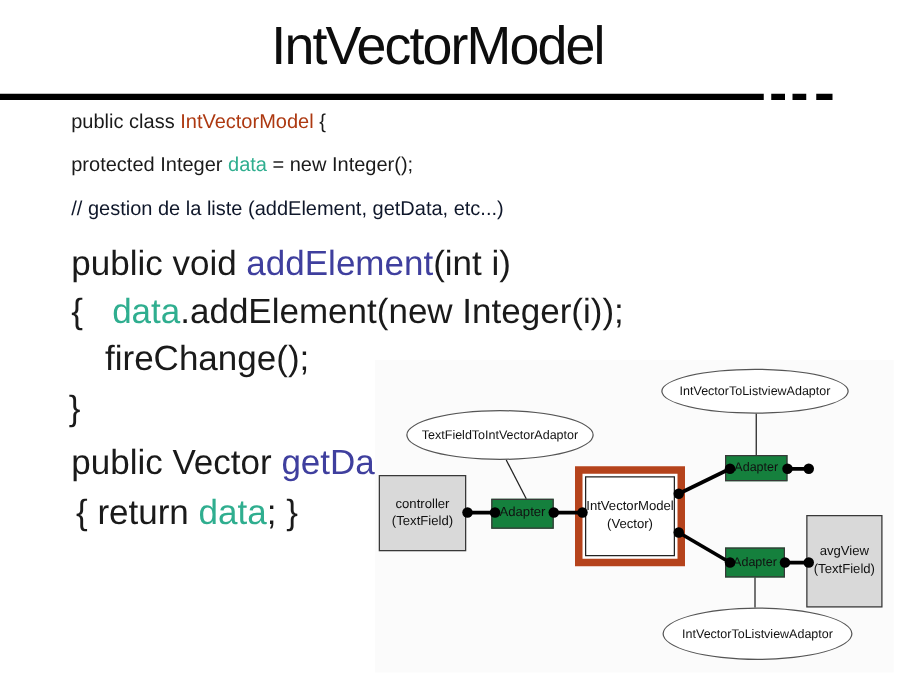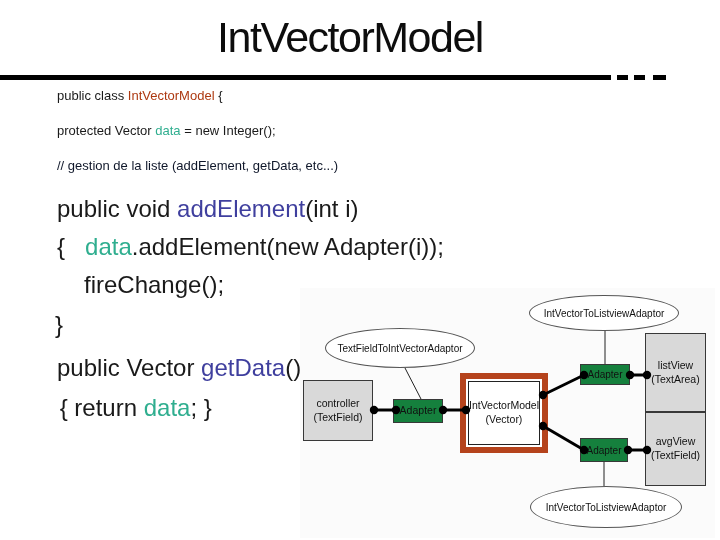--- a/index.html
+++ b/index.html
@@ -14,22 +14,22 @@
 
   
   .rule{position:absolute;left:0;top:75px;width:611px;height:5px;background:#000;}
   .dash{position:absolute;top:75px;height:5px;background:#000;}
   .dash.d1{left:617px;width:11px;}
   .dash.d2{left:634px;width:11px;}
   .dash.d3{left:653px;width:13px;}
 
   
   .code-line{position:absolute;white-space:pre;line-height:1.15;}
-  .sm{font-size:13px;text-align:center;}
-  .lg{font-size:24px;}
+  .sm{font-size:16px;text-align:center;}
+  .lg{font-size:28px;}
   .tok-k{color:#1a1a1a;}
   .tok-cls{color:#ad3911;}
   .tok-field{color:#2fae8f;}
   .tok-method{color:#3f3f9e;}
   .tok-comment{color:#0f172a;}
 
   
   .diagram{position:absolute;left:300px;top:288px;width:415px;height:250px;background:#fbfbfb;}
   .dnode{position:absolute;box-sizing:border-box;border:1px solid #383838;
          display:flex;flex-direction:column;align-items:center;justify-content:center;
@@ -61,24 +61,24 @@
 <div class="slide">
 
   <h1 class="title">IntVectorModel</h1>
   <div class="rule"></div>
   <span class="dash d1"></span>
   <span class="dash d2"></span>
   <span class="dash d3"></span>
 
   <div>
     <div class="code-line sm" style="left:57px;top:89px;"><span class="tok-k">public class </span><span class="tok-cls">IntVectorModel</span><span class="tok-k"> {</span></div>
-    <div class="code-line sm" style="left:57px;top:124px;"><span class="tok-k">protected Vector </span><span class="tok-field">data</span><span class="tok-k"> = new Integer();</span></div>
+    <div class="code-line sm" style="left:57px;top:124px;"><span class="tok-k">protected Integer </span><span class="tok-field">data</span><span class="tok-k"> = new Integer();</span></div>
     <div class="code-line sm" style="left:57px;top:159px;"><span class="tok-comment">// gestion de la liste (addElement, getData, etc...)</span></div>
     <div class="code-line lg" style="left:57px;top:195px;"><span class="tok-k">public void </span><span class="tok-method">addElement</span><span class="tok-k">(int i)</span></div>
-    <div class="code-line lg" style="left:57px;top:233px;"><span class="tok-k">{   </span><span class="tok-field">data</span><span class="tok-k">.addElement(new Adapter(i));</span></div>
+    <div class="code-line lg" style="left:57px;top:233px;"><span class="tok-k">{   </span><span class="tok-field">data</span><span class="tok-k">.addElement(new Integer(i));</span></div>
     <div class="code-line lg" style="left:84px;top:271px;"><span class="tok-k">fireChange();</span></div>
     <div class="code-line lg" style="left:55px;top:311px;"><span class="tok-k">}</span></div>
     <div class="code-line lg" style="left:57px;top:354px;"><span class="tok-k">public Vector </span><span class="tok-method">getData</span><span class="tok-k">()</span></div>
     <div class="code-line lg" style="left:53px;top:394px;text-align:center;"><span class="tok-k"> { return </span><span class="tok-field">data</span><span class="tok-k">; }</span></div>
   </div>
 
   <div class="diagram">
 
     <div class="ellipse el-top">
       <span>IntVectorToListviewAdaptor</span>
@@ -107,24 +107,20 @@
     </div>
 
     <div class="dnode adapterbox n-adapter-top">
       <span>Adapter</span>
     </div>
 
     <div class="dnode adapterbox n-adapter-bottom">
       <span>Adapter</span>
     </div>
 
-    <div class="dnode graybox n-listview">
-      <span>listView</span>
-      <span>(TextArea)</span>
-    </div>
 
     <div class="dnode graybox n-avgview">
       <span>avgView</span>
       <span>(TextField)</span>
     </div>
 
     <svg class="links" width="415" height="250" viewBox="0 0 415 250">
 
       <g stroke="#000" stroke-width="3">
         <line x1="73" y1="122" x2="96" y2="122"></line>

